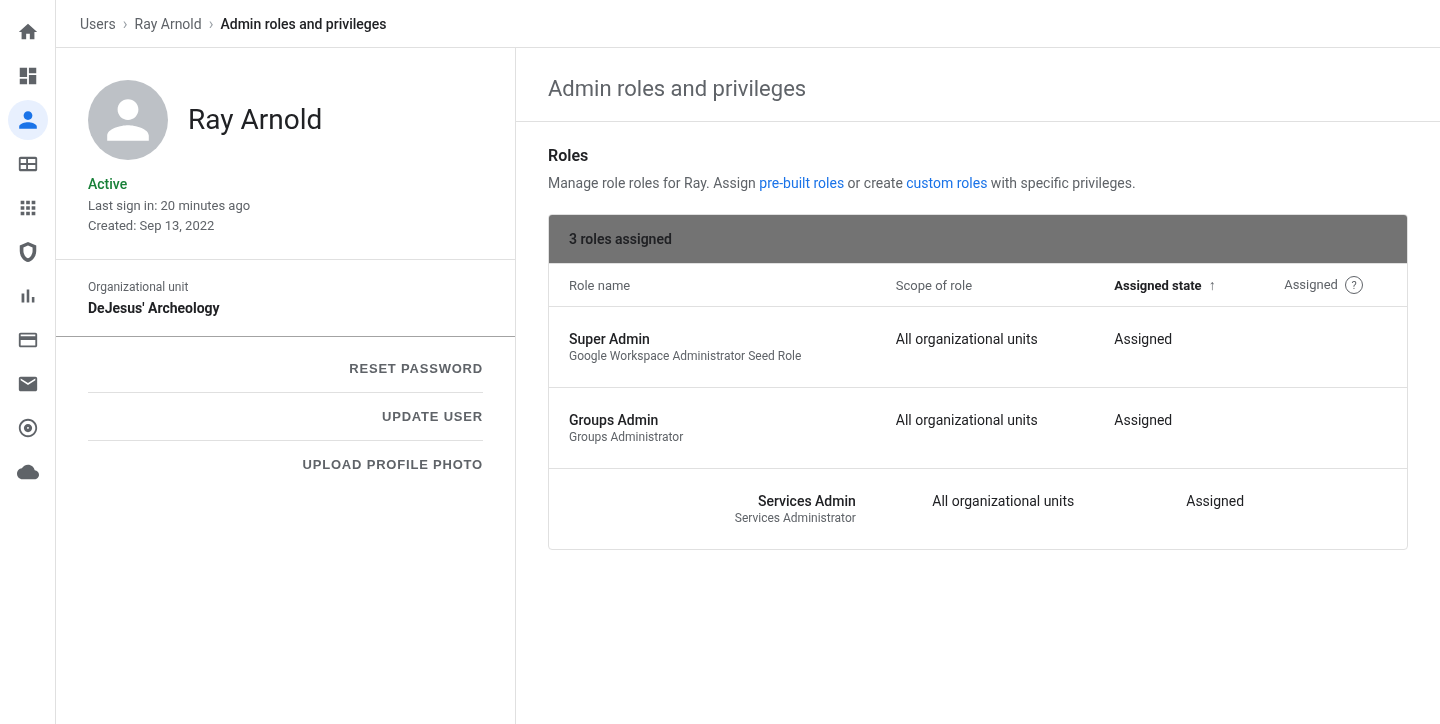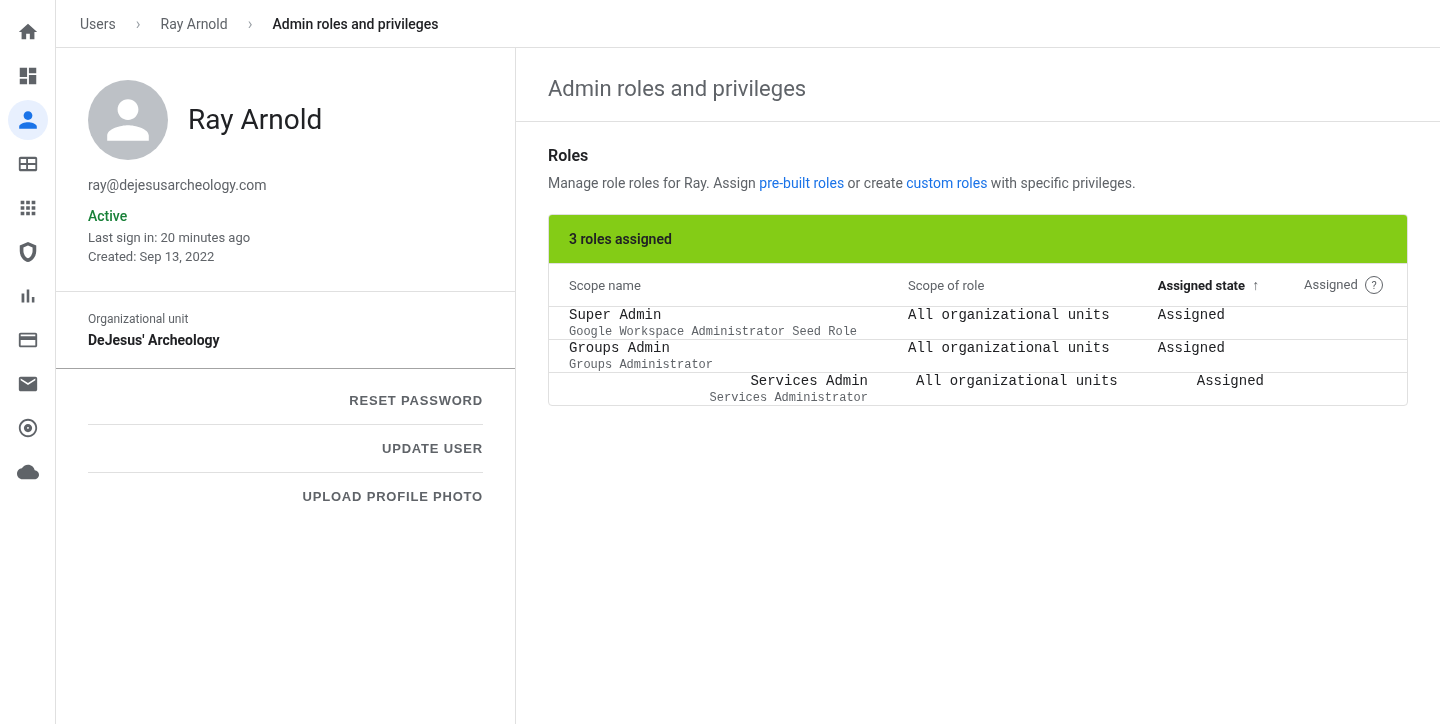--- a/index.html
+++ b/index.html
@@ -44,21 +44,21 @@
 
     
     .breadcrumb {
       display: flex;
       align-items: center;
       padding: 14px 24px;
       font-size: 14px;
       color: #5f6368;
       background: #fff;
       border-bottom: 1px solid #e0e0e0;
-      gap: 20px;
+      gap: 7px;
       flex-shrink: 0;
     }
     .breadcrumb a {
       color: #5f6368;
       text-decoration: none;
       cursor: pointer;
     }
     .breadcrumb .separator { color: #9aa0a6; font-size: 16px; }
     .breadcrumb .current { color: #202124; font-weight: 500; }
 
@@ -221,21 +221,21 @@
       border: 1px solid #e0e0e0;
       border-radius: 4px;
       overflow: hidden;
     }
 
     .roles-assigned-header {
       padding: 16px 20px;
       font-size: 14px;
       font-weight: 600;
       color: #202124;
-      background: #84cc16;
+      background: #737373;
       border-bottom: 1px solid #e0e0e0;
     }
 
     .roles-table {
       width: 100%;
       border-collapse: collapse;
     }
 
     .roles-table th {
       padding: 12px 20px;
@@ -267,25 +267,24 @@
       height: 18px;
       border-radius: 50%;
       border: 1.5px solid #5f6368;
       font-size: 11px;
       color: #5f6368;
       margin-left: 4px;
       cursor: pointer;
     }
 
     .roles-table td {
-      padding: 0 20px;
+      padding: 24px 20px;
       font-size: 14px;
       border-bottom: 1px solid #e0e0e0;
       vertical-align: top;
-      font-family: Liberation Mono, monospace;
     }
 
     .roles-table tr:last-child td {
       border-bottom: none;
       text-align: right;
     }
 
     .role-name {
       font-size: 14px;
       font-weight: 500;
@@ -387,21 +386,20 @@
         <div class="user-avatar-section">
           <div class="avatar">
             <svg viewBox="0 0 24 24" fill="#fff">
               <path d="M12 12c2.7 0 4.8-2.1 4.8-4.8S14.7 2.4 12 2.4 7.2 4.5 7.2 7.2 9.3 12 12 12zm0 2.4c-3.2 0-9.6 1.6-9.6 4.8v2.4h19.2v-2.4c0-3.2-6.4-4.8-9.6-4.8z"></path>
             </svg>
           </div>
           <div>
             <div class="user-name">Ray Arnold</div>
           </div>
         </div>
-        <div class="user-email">ray@dejesusarcheology.com</div>
         <div class="status-active">Active</div>
         <div class="sign-in-info">Last sign in: 20 minutes ago</div>
         <div class="sign-in-info">Created: Sep 13, 2022</div>
       </div>
 
       <div class="org-section">
         <div class="org-label">Organizational unit</div>
         <div class="org-name">DeJesus' Archeology</div>
       </div>
 
@@ -421,21 +419,21 @@
         <div class="roles-title">Roles</div>
         <div class="roles-description">
           <span>Manage role roles for Ray. Assign </span><a>pre-built roles</a><span> or create </span><a>custom roles</a><span> with specific privileges.</span>
         </div>
 
         <div class="roles-table-container">
           <div class="roles-assigned-header">3 roles assigned</div>
           <table class="roles-table">
             <thead>
               <tr>
-                <th>Scope name</th>
+                <th>Role name</th>
                 <th>Scope of role</th>
                 <th class="sortable">
                   <span>Assigned state</span>
                   <span class="sort-icon">↑</span>
                 </th>
                 <th>
                   <span>Assigned</span>
                   <span class="help-icon">?</span>
                 </th>
               </tr>

